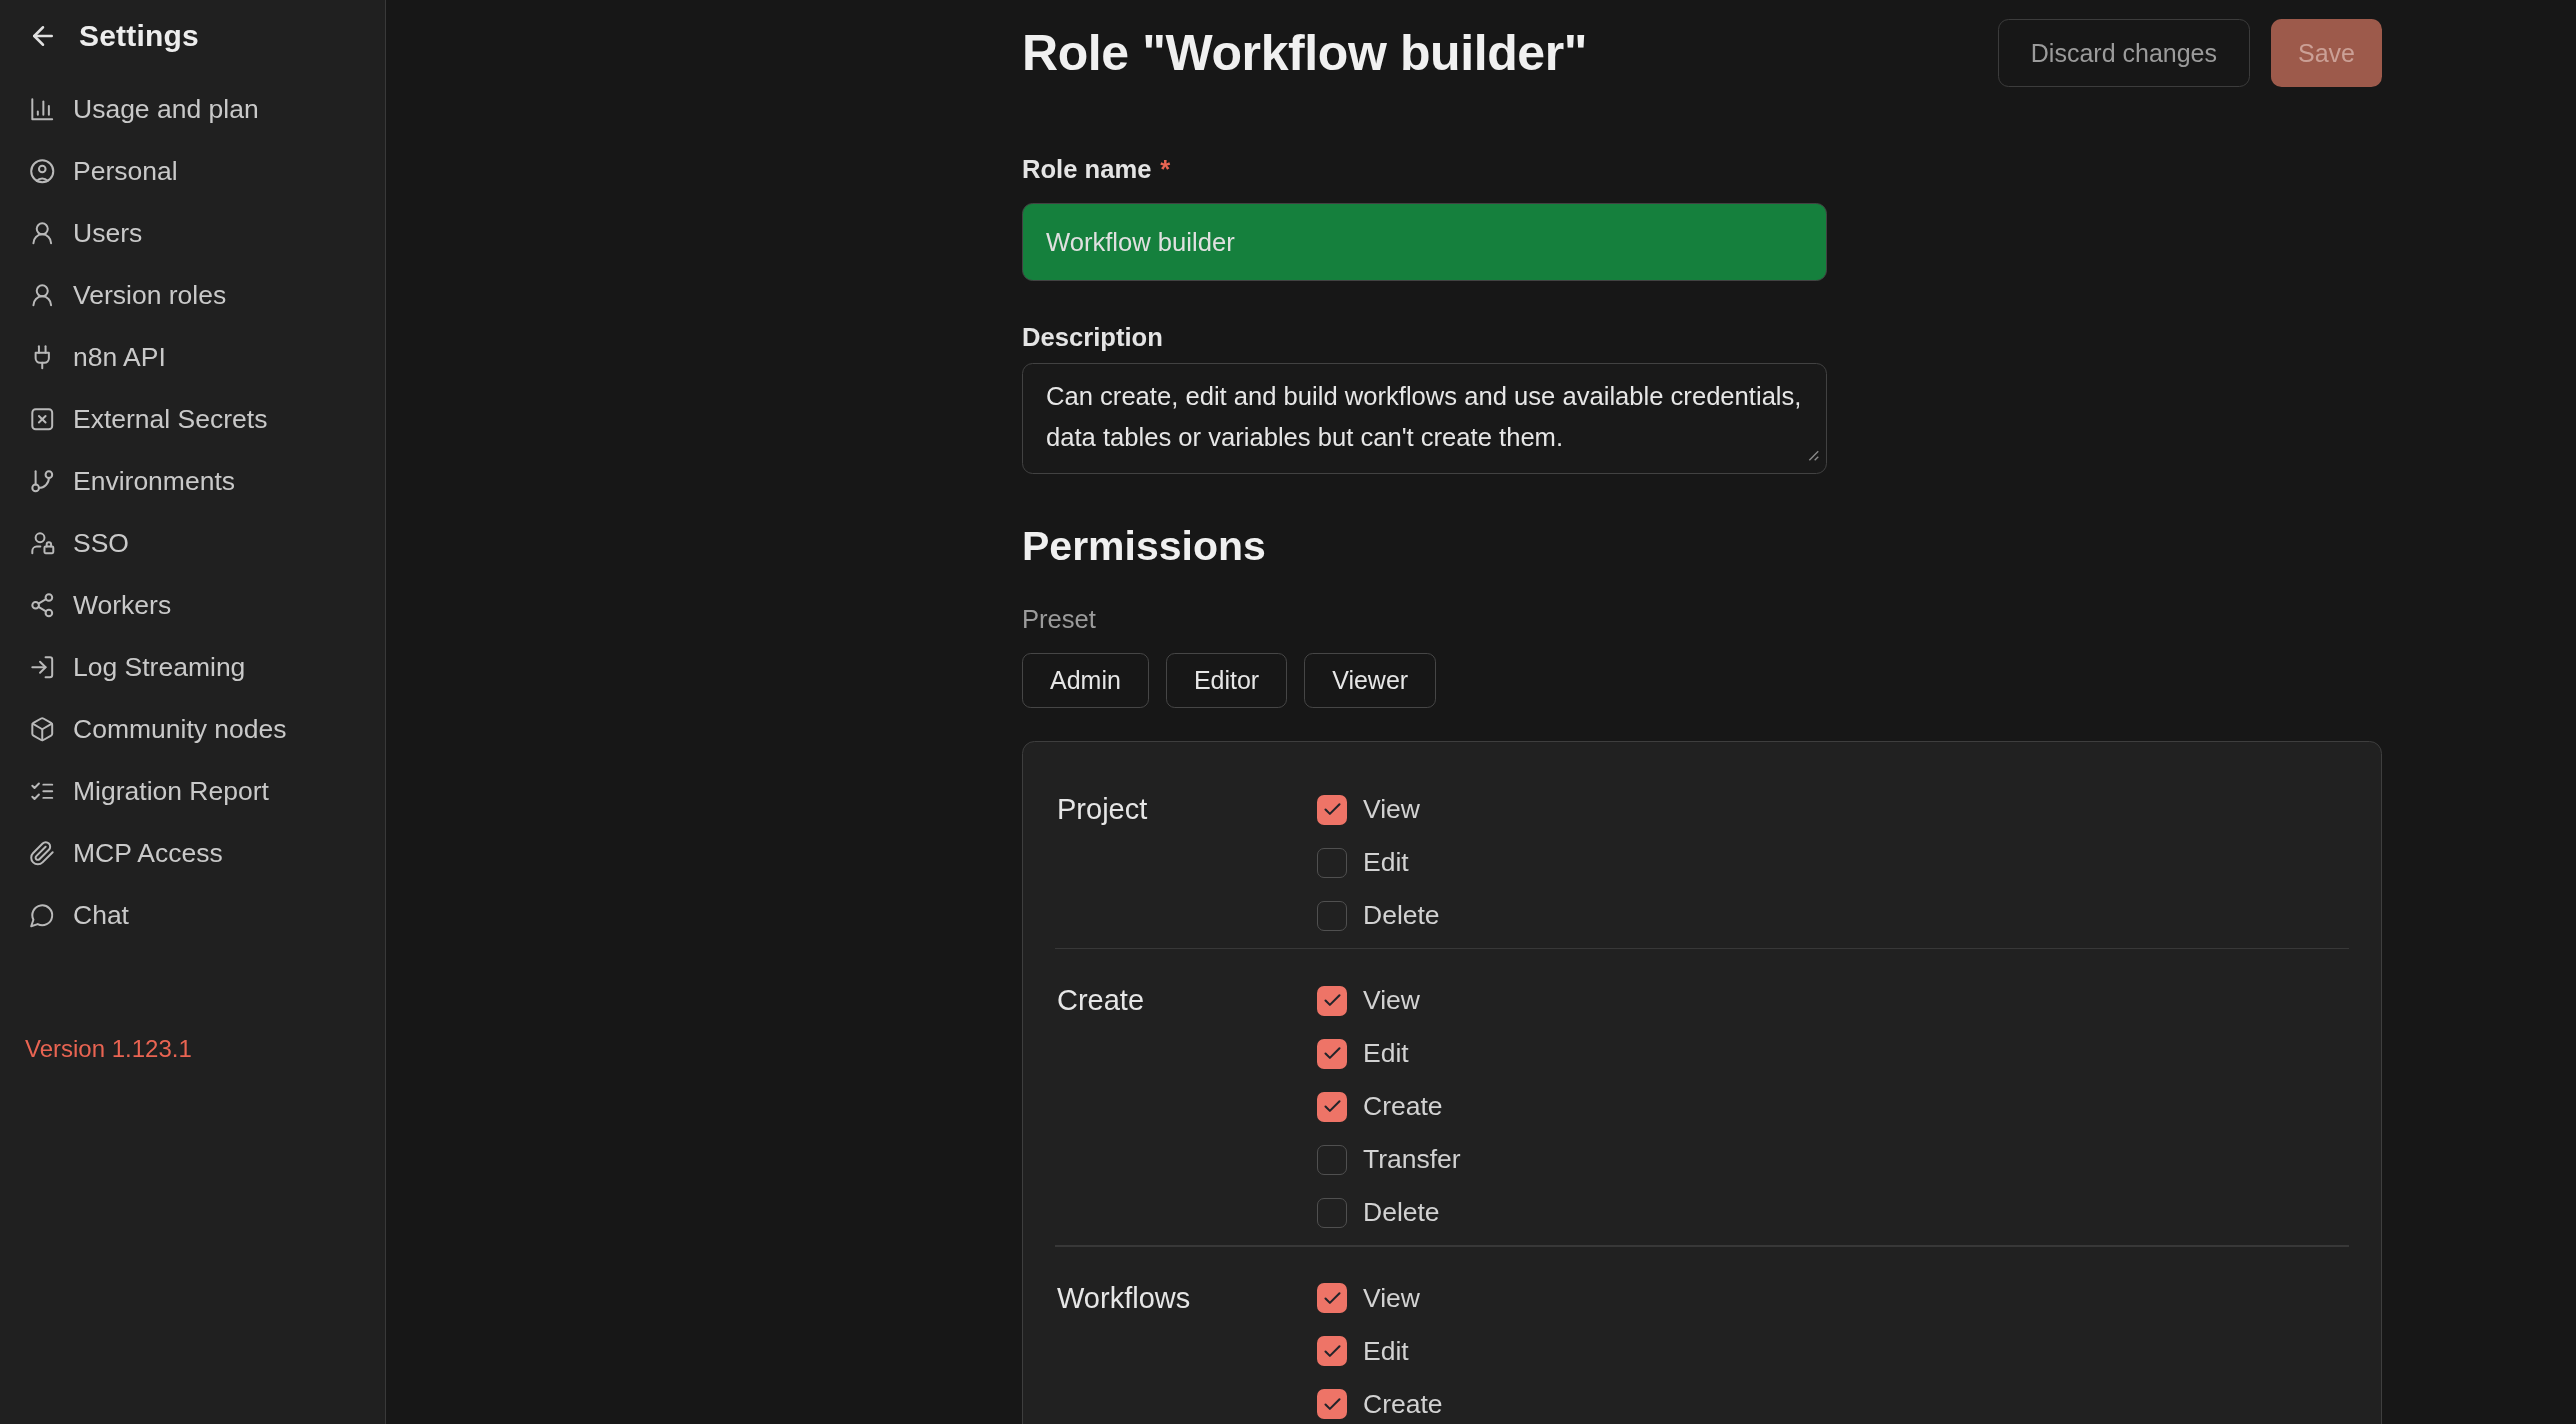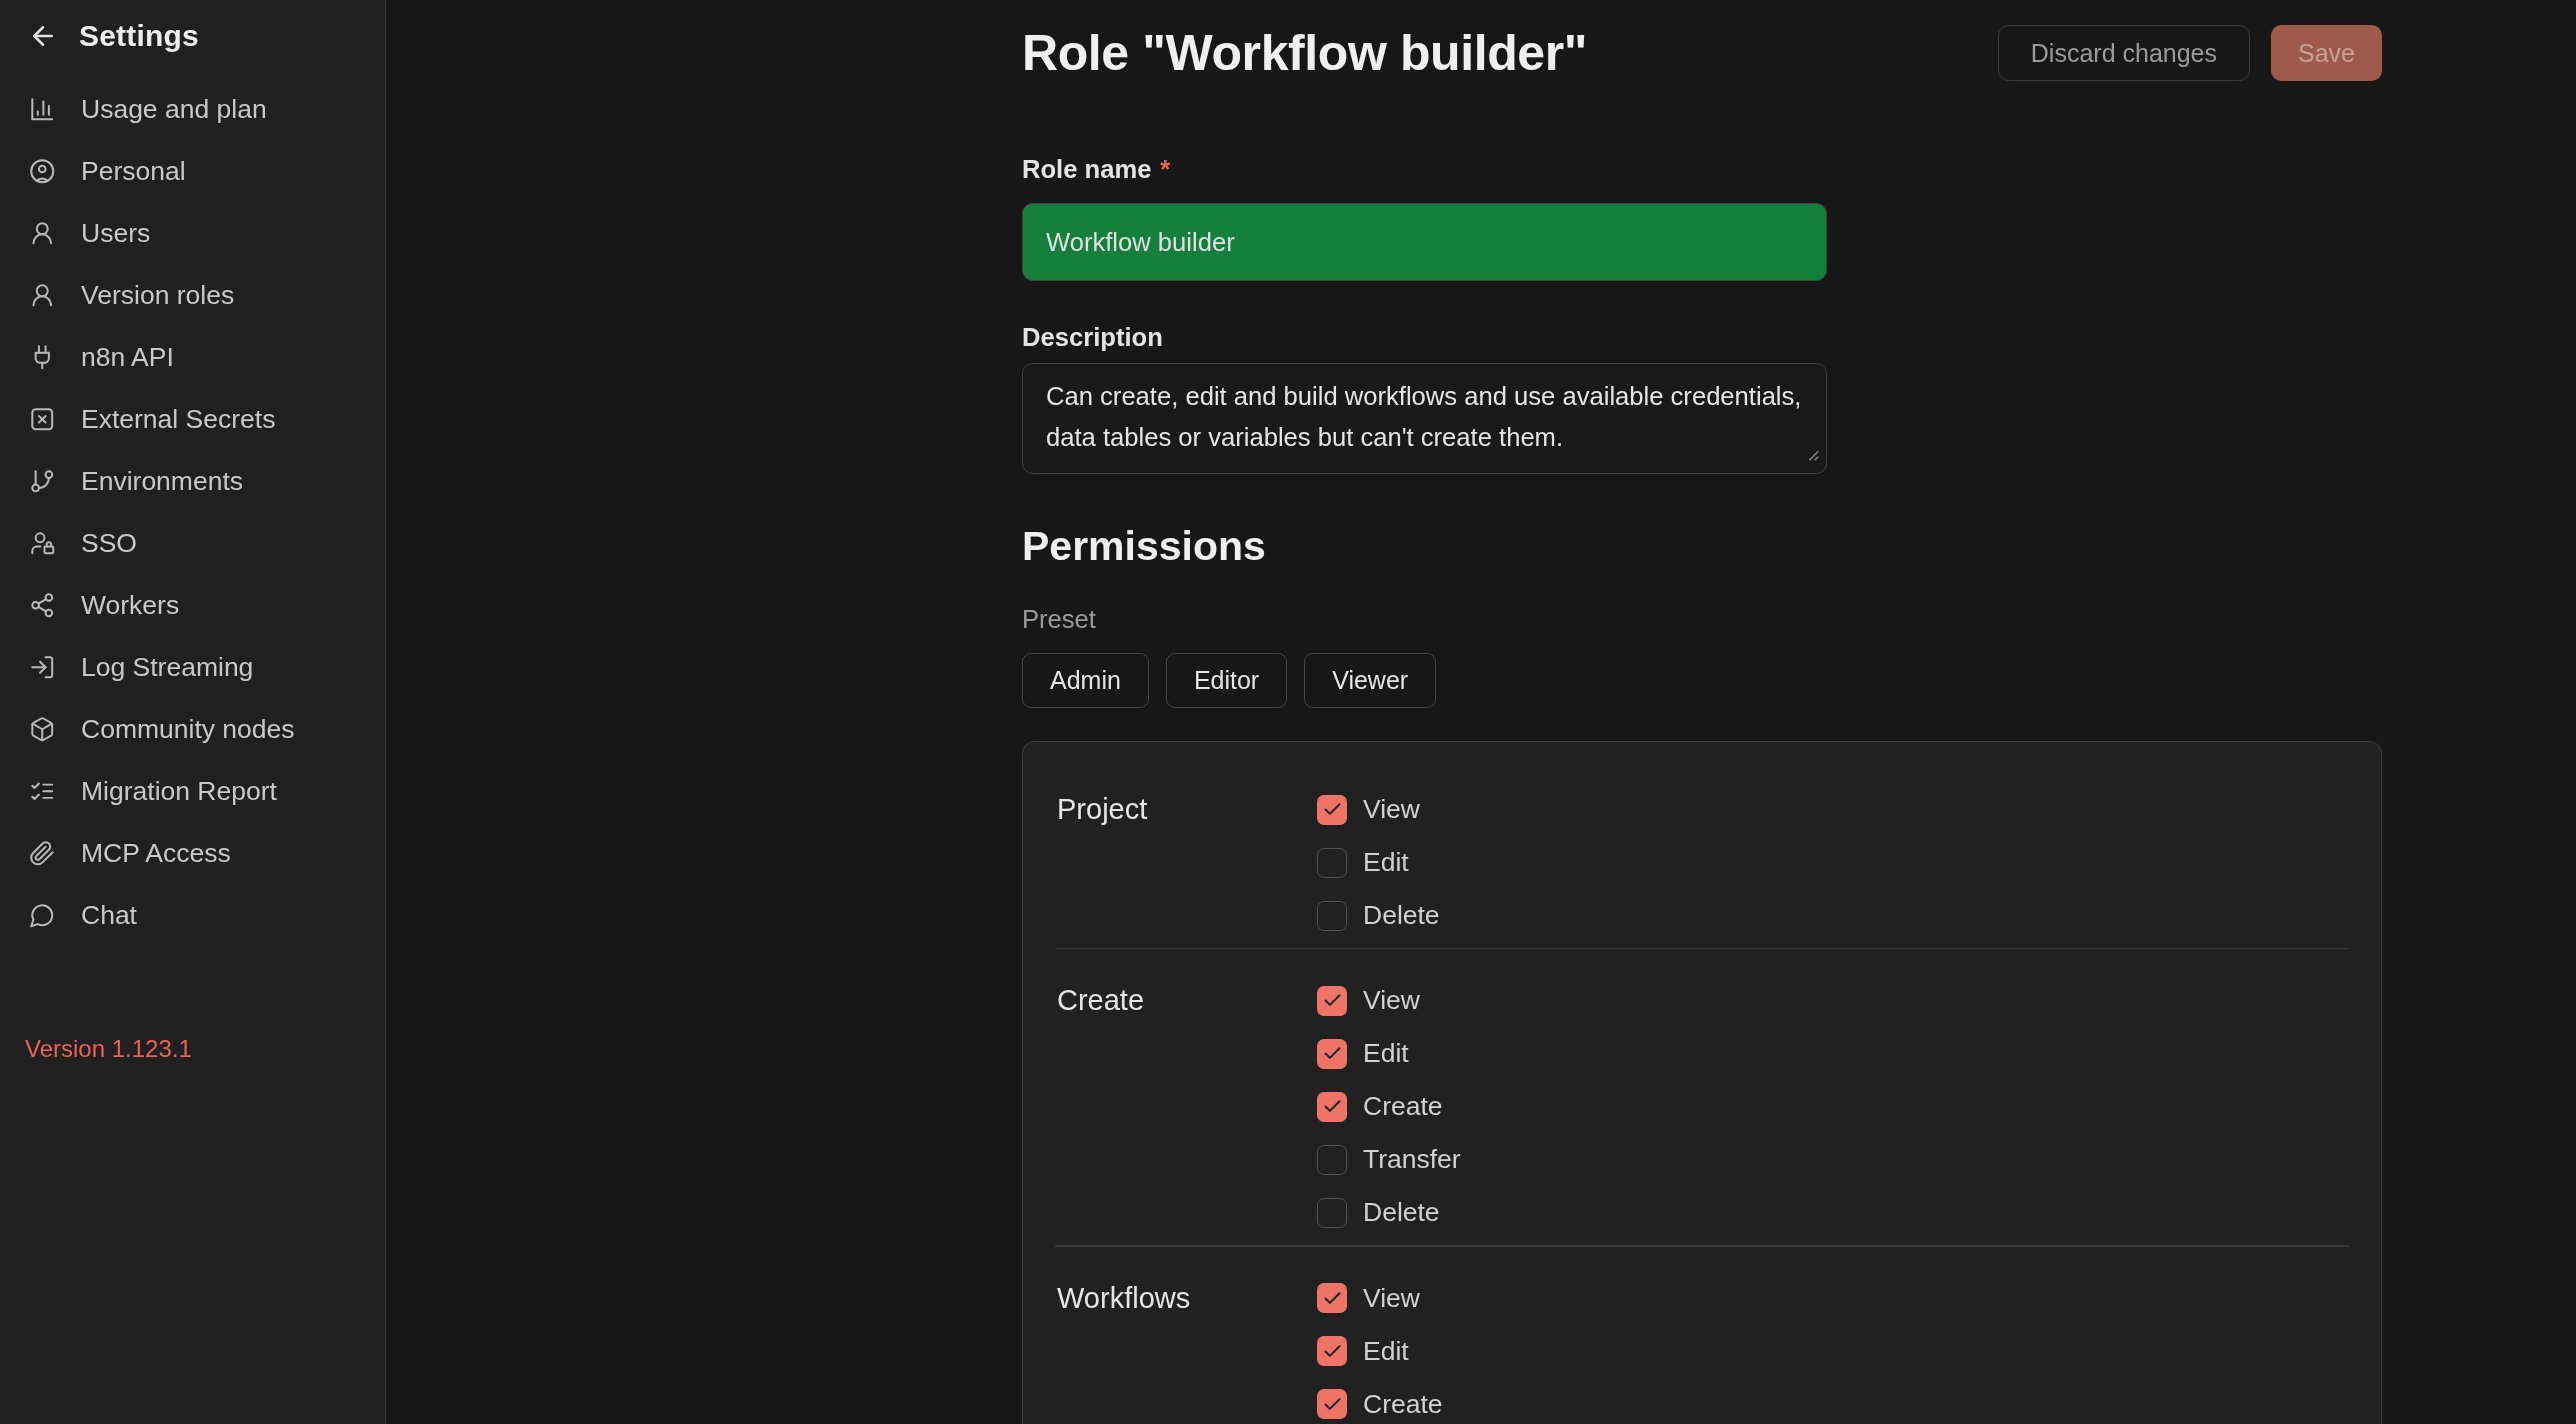--- a/index.html
+++ b/index.html
@@ -28,33 +28,33 @@
     font-family:"Liberation Sans","DejaVu Sans",sans-serif;}
   .app{width:2576px;height:1425px;display:flex;background:var(--c-main-bg);}
 
   
   .sidebar{width:386px;min-width:386px;height:100%;background:var(--c-sidebar-bg);
     border-right:1.8px solid var(--c-sidebar-border);position:relative;}
   .sb-header{display:flex;align-items:center;gap:21px;height:71px;padding-left:28px;cursor:pointer;}
   .sb-header .icon svg{display:block;}
   .sb-title{font-size:30px;font-weight:700;color:#ededed;letter-spacing:0.2px;}
   .sb-items{margin-top:7px;display:flex;flex-direction:column;}
-  .sb-item{display:flex;align-items:center;gap:25px;height:62px;padding-left:28px;
+  .sb-item{display:flex;align-items:center;gap:17px;height:62px;padding-left:28px;
     color:var(--c-text-sidebar);font-size:26.5px;cursor:pointer;}
   .sb-item .icon{width:28px;height:28px;display:flex;align-items:center;justify-content:center;}
   .sb-item .icon svg{display:block;}
   .version{position:absolute;left:25px;top:1035px;font-size:24px;color:var(--c-accent-deep);cursor:pointer;}
 
   
   .main{flex:1;position:relative;height:100%;overflow:hidden;}
   .content{margin-left:636px;width:1360px;}
   .topbar{margin-top:21px;display:flex;align-items:center;justify-content:space-between;height:64px;}
   h1.page-title{font-size:50px;font-weight:600;color:var(--c-text-bright);letter-spacing:-0.4px;}
   .actions{display:flex;align-items:center;gap:21px;}
-  .btn{height:56px;border-radius:10.6px;font-size:25px;font-family:inherit;cursor:pointer;font-weight:500;}
+  .btn{height:68px;border-radius:10.6px;font-size:25px;font-family:inherit;cursor:pointer;font-weight:500;}
   .btn-secondary{padding:0 32px;background:transparent;border:1.8px solid #3c3c3c;color:var(--c-text-muted);}
   .btn-primary{padding:0 27px;background:var(--c-save-bg);border:none;color:var(--c-save-text);}
 
   .field-label{display:flex;align-items:center;gap:8.8px;font-size:25.6px;font-weight:600;
     color:var(--c-text-primary);}
   .required{color:var(--c-accent-deep);font-weight:600;}
   .lbl-role{margin-top:70px;}
   .text-input{margin-top:19.4px;width:805px;height:78px;background:#15803d;
     border:1.8px solid var(--c-input-border);border-radius:10.6px;color:#e0e0e0;font-size:25.6px;
     font-family:inherit;padding:0 23px;outline:none;}

